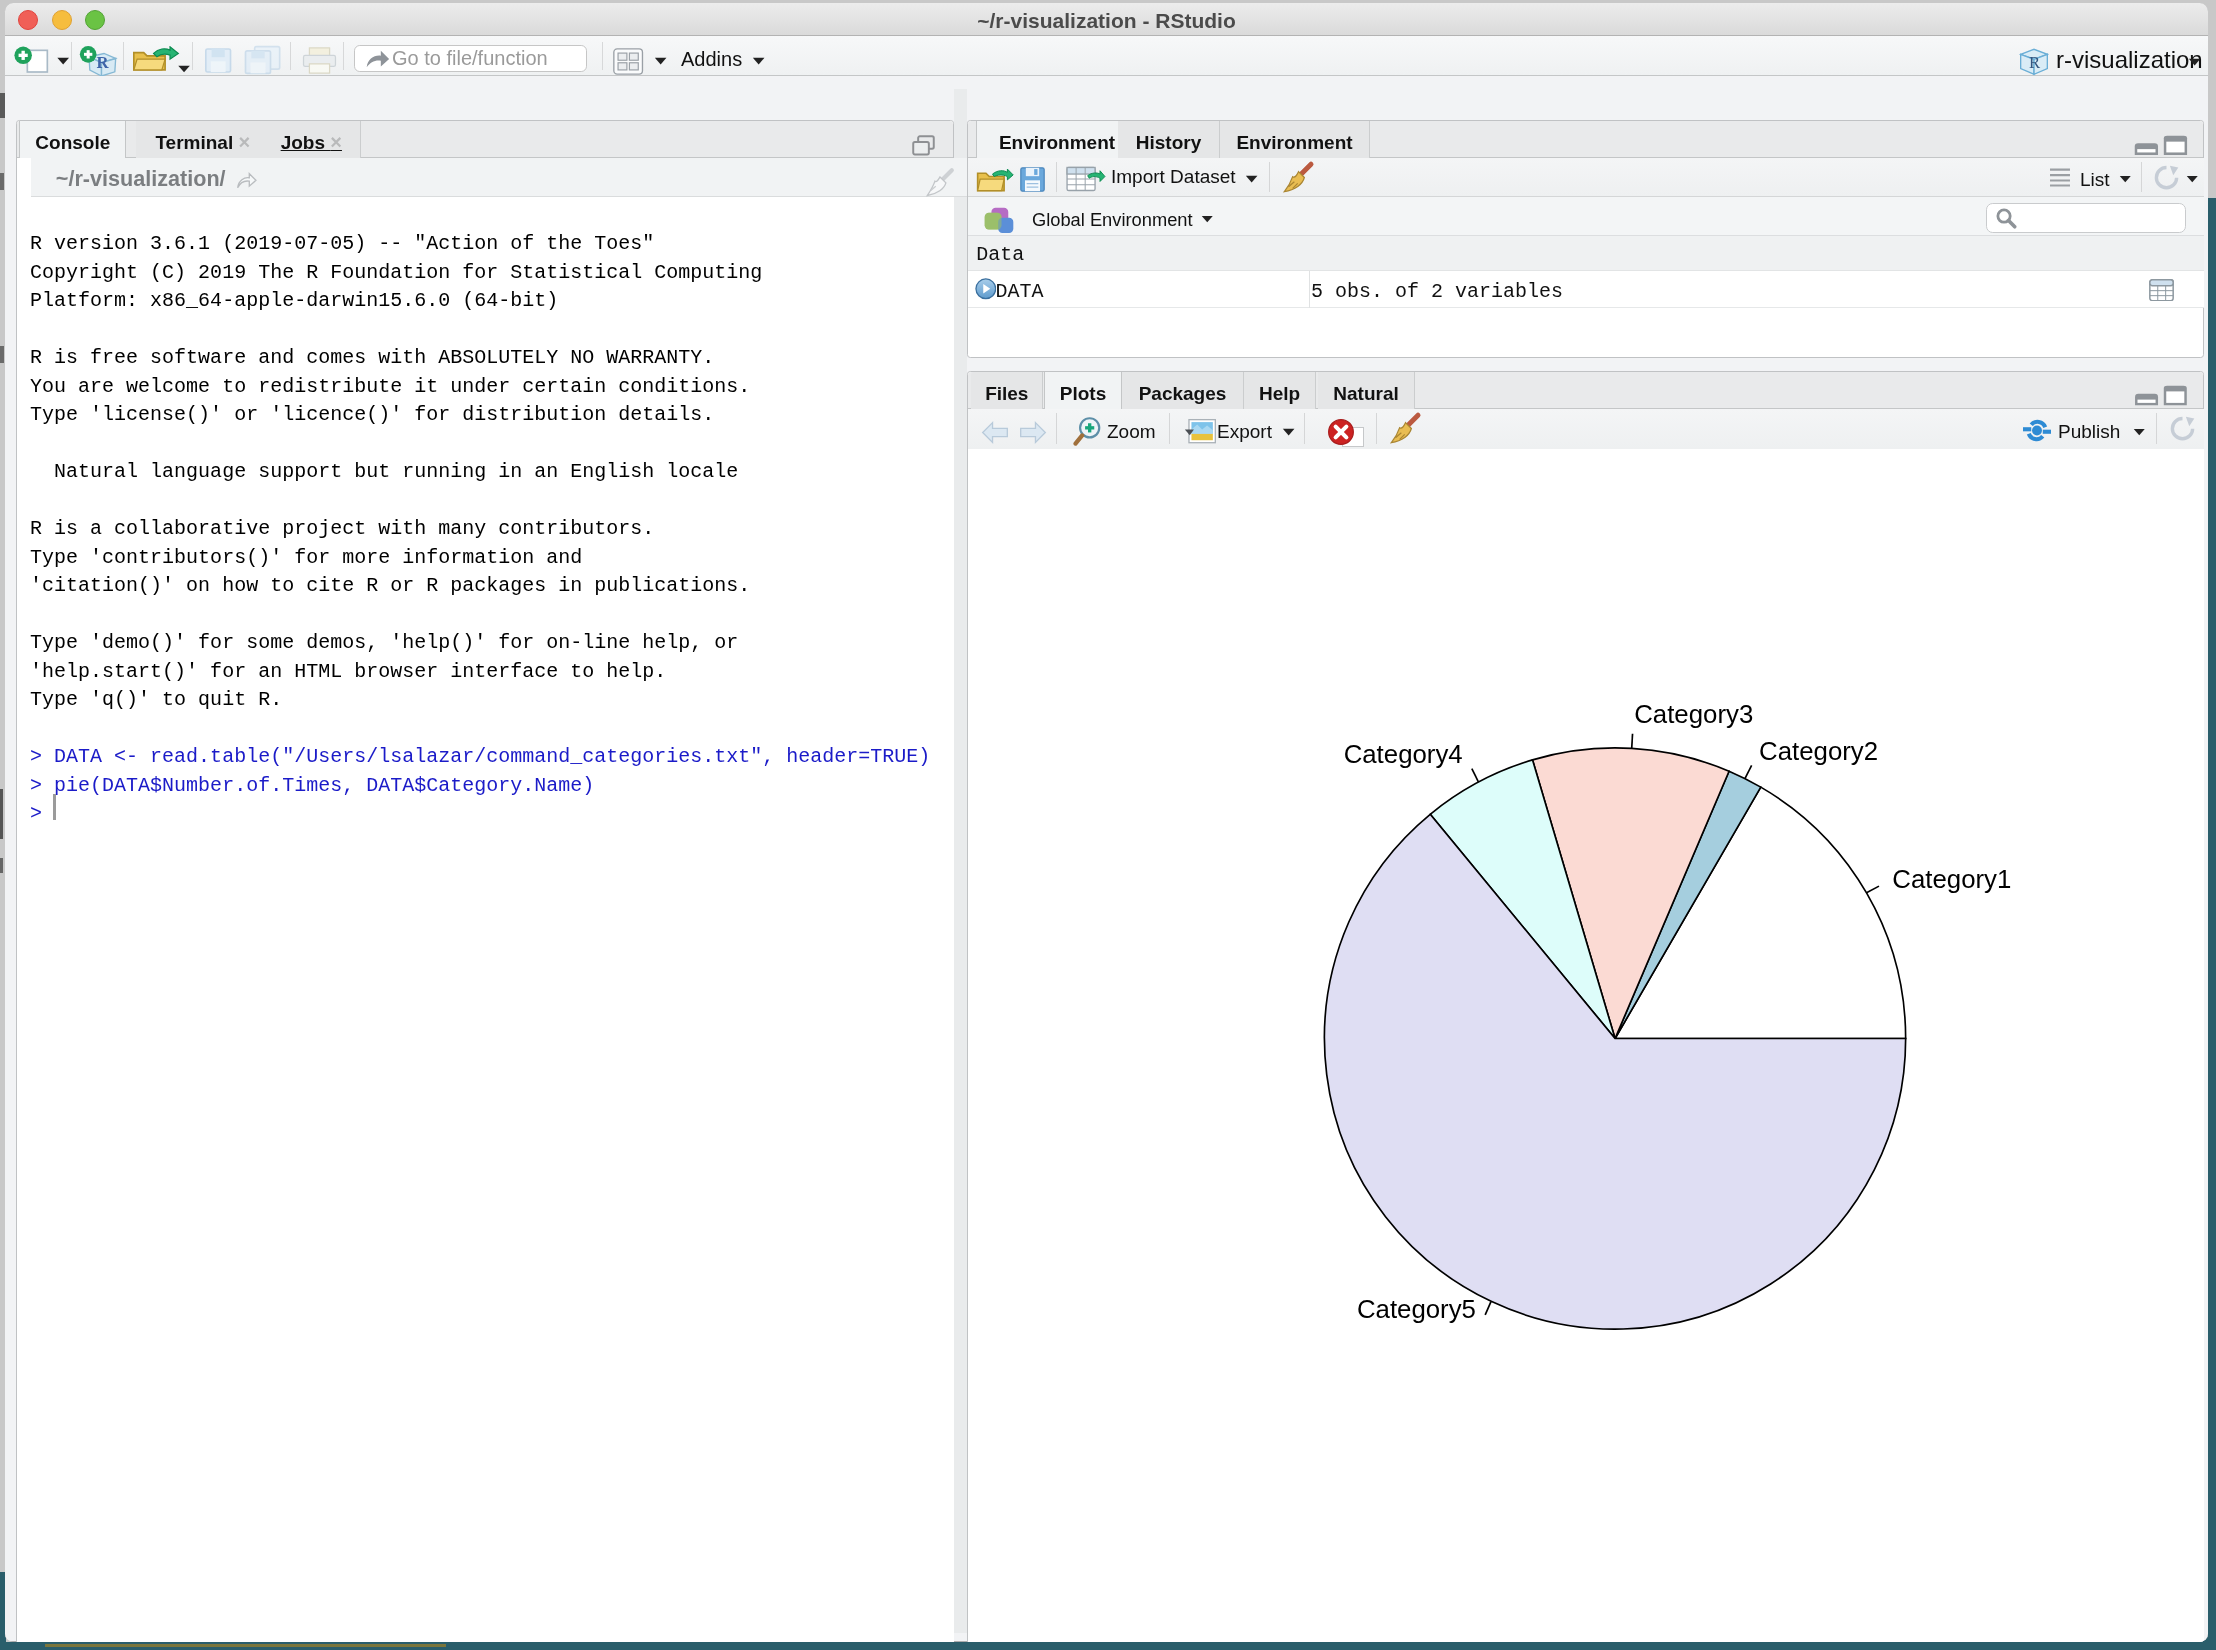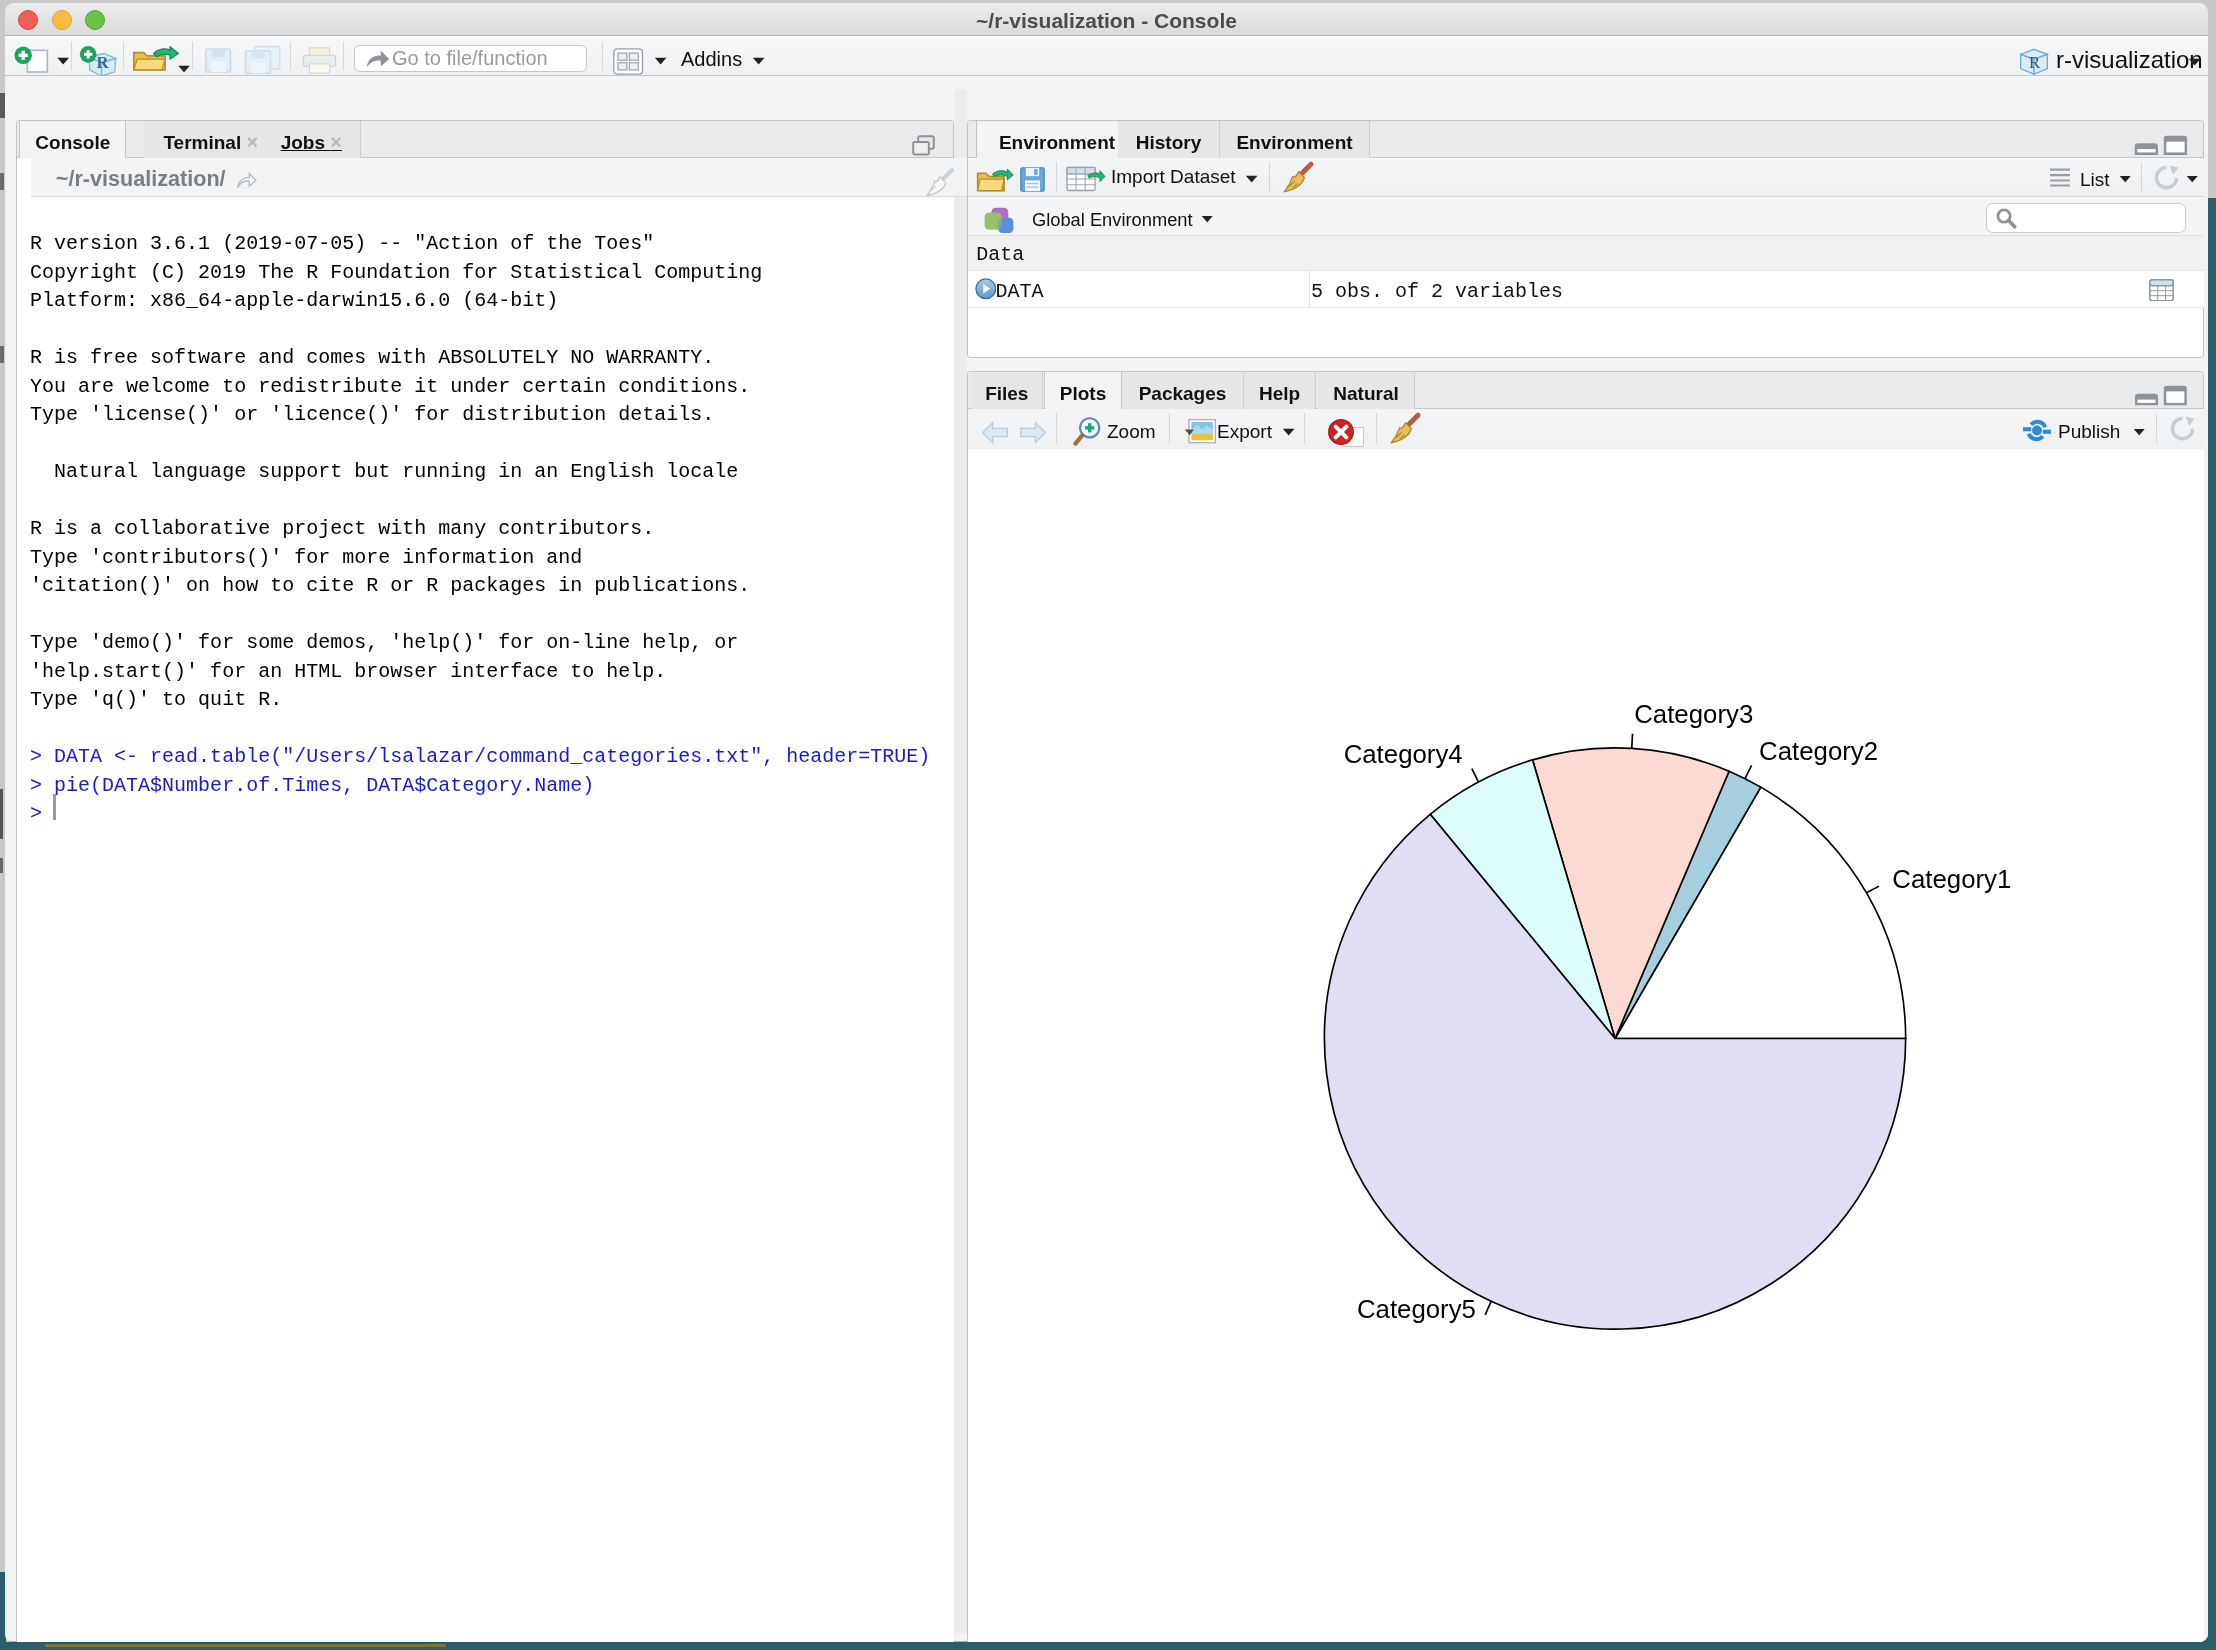--- a/index.html
+++ b/index.html
@@ -57,21 +57,21 @@
 <div class="abs" style="left:0;top:173px;width:4.2px;height:16.7px;background:#6a6a6a;"></div>
 <div class="abs" style="left:0;top:346px;width:4.2px;height:16.7px;background:#6a6a6a;"></div>
 <div class="abs" style="left:0;top:789px;width:3.3px;height:50px;background:#555;"></div>
 <div class="abs" style="left:0;top:858px;width:2.5px;height:15px;background:#666;"></div>
 
 <div class="abs" id="win">
   <div class="abs" id="titlebar">
     <div class="abs tl" id="tl-red"></div>
     <div class="abs tl" id="tl-yellow"></div>
     <div class="abs tl" id="tl-green"></div>
-    <div class="abs" id="title-text">~/r-visualization - Console</div>
+    <div class="abs" id="title-text">~/r-visualization - RStudio</div>
   </div>
   <div class="abs" id="toolbar">
     <svg class="abs" style="left:9.2px;top:10px;" width="60" height="27" viewBox="0 0 72 32">
       <rect x="16" y="5" width="24" height="26" fill="#ffffff" stroke="#a9bac7" stroke-width="2"></rect>
       <circle cx="11" cy="11" r="10.5" fill="#1fa25c"></circle>
       <rect x="5.5" y="9" width="11" height="4" fill="#fff"></rect>
       <rect x="9" y="5.5" width="4" height="11" fill="#fff"></rect>
       <path d="M 52 14 L 66 14 L 59 22 Z" fill="#222"></path>
     </svg>
     <div class="abs tb-divider" style="left:66px;"></div>
@@ -146,21 +146,21 @@
     <svg class="abs" style="left:2183px;top:21.6px;" width="13.3" height="8.3" viewBox="0 0 16 10">
         <path d="M 1 1 L 15 1 L 8 9 Z" fill="#222"></path>
       </svg>
   </div>
   <div class="abs" id="content"></div>
   <div class="abs" style="left:949px;top:86px;width:12.5px;height:1544px;background:#e9ebec;"></div>
 
   <div class="abs panel" id="panel-console">
     <div class="tabrow">
       <div class="tab active" style="left:2.5px;width:107px;">Console</div>
-      <div class="tab inactive" style="left:127px;width:135px;">Terminal <span class="closex">×</span></div>
+      <div class="tab inactive" style="left:119px;width:135px;">Terminal <span class="closex">×</span></div>
       <div class="tab inactive" style="left:246px;width:98px;text-decoration:underline;">Jobs <span class="closex">×</span></div>
     </div>
     <svg class="abs" style="left:895px;top:13.3px;" width="23" height="21.6" viewBox="0 0 28 26">
       <rect x="7.5" y="1.5" width="19" height="15" rx="2" fill="none" stroke="#8e9093" stroke-width="2.4"></rect>
       <rect x="1.5" y="8.5" width="19" height="15" rx="2" fill="#eceeef" stroke="#8e9093" stroke-width="2.4"></rect>
     </svg>
     <div id="console-path">
       <div class="abs" style="left:25px;top:7.5px;font-size:21.6px;font-weight:bold;color:#7b7e81;">~/r-visualization/</div>
       <svg class="abs" style="left:205px;top:13.3px;" width="21.6" height="18.3" viewBox="0 0 26 22">
         <path d="M 2 19 C 3 10 10 6 16 7 L 16 2 L 24 10 L 16 17 L 16 11 C 10 10 5 13 2 19 Z" fill="#f6f8f9" stroke="#b9bcbf" stroke-width="1.6"></path>

